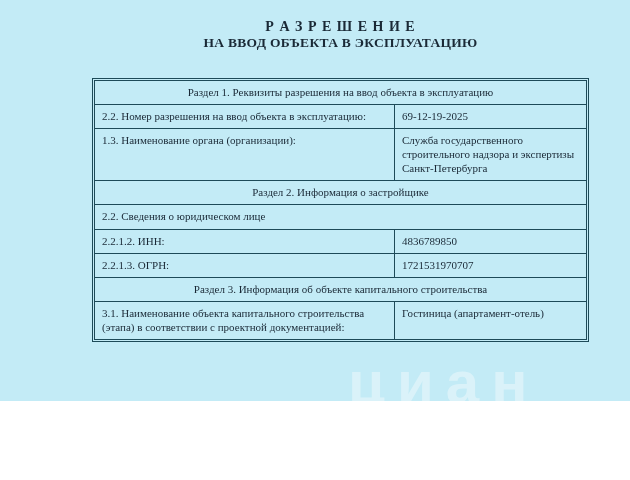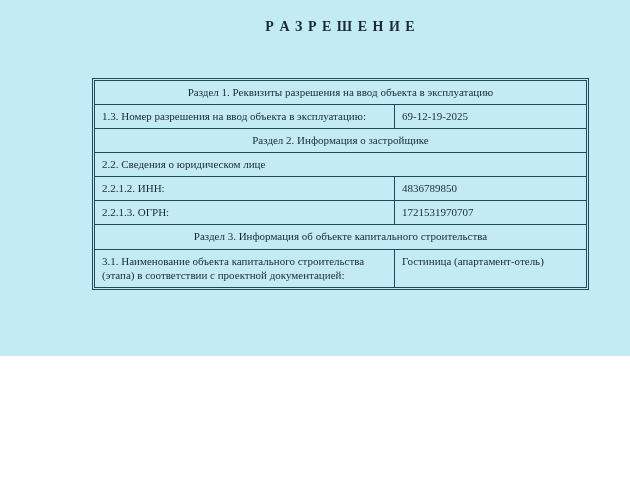--- a/index.html
+++ b/index.html
@@ -1,19 +1,19 @@
 <!DOCTYPE html>
 <html><head>
 <meta charset="utf-8">
 <style>
   html, body { margin: 0; padding: 0; }
   .screen {
     position: relative;
     width: 630px;
-    height: 356px;
+    height: 401px;
     background: #c3ebf6;
     overflow: hidden;
     font-family: "Liberation Serif", serif;
     color: #1a2936;
   }
   .doc-head {
     position: absolute;
     left: 92px;
     top: 18px;
     width: 497px;
@@ -63,40 +63,45 @@
     white-space: nowrap;
   }
 </style>
 </head>
 <body>
 
 <div class="screen">
 
   <div class="doc-head">
     <div class="title-line1">Р А З Р Е Ш Е Н И Е</div>
+    <div class="title-line2">НА ВВОД ОБЪЕКТА В ЭКСПЛУАТАЦИЮ</div>
   </div>
 
   <div class="tbl-wrap">
     <table class="permit">
       <colgroup>
           <col style="width:300px">
           <col>
         </colgroup>
 
       <tbody>
           <tr>
         <td class="sec" colspan="2">Раздел 1. Реквизиты разрешения на ввод объекта в эксплуатацию</td>
       </tr>
 
 
       <tr>
-        <td>1.3. Номер разрешения на ввод объекта в эксплуатацию:</td>
+        <td>2.2. Номер разрешения на ввод объекта в эксплуатацию:</td>
         <td>69-12-19-2025</td>
       </tr>
 
+      <tr>
+        <td>1.3. Наименование органа (организации):</td>
+        <td>Служба государственного строительного надзора и экспертизы Санкт-Петербурга</td>
+      </tr>
 
       <tr>
         <td class="sec" colspan="2">Раздел 2. Информация о застройщике</td>
       </tr>
 
       <tr>
         <td colspan="2">2.2. Сведения о юридическом лице</td>
       </tr>
 
 

